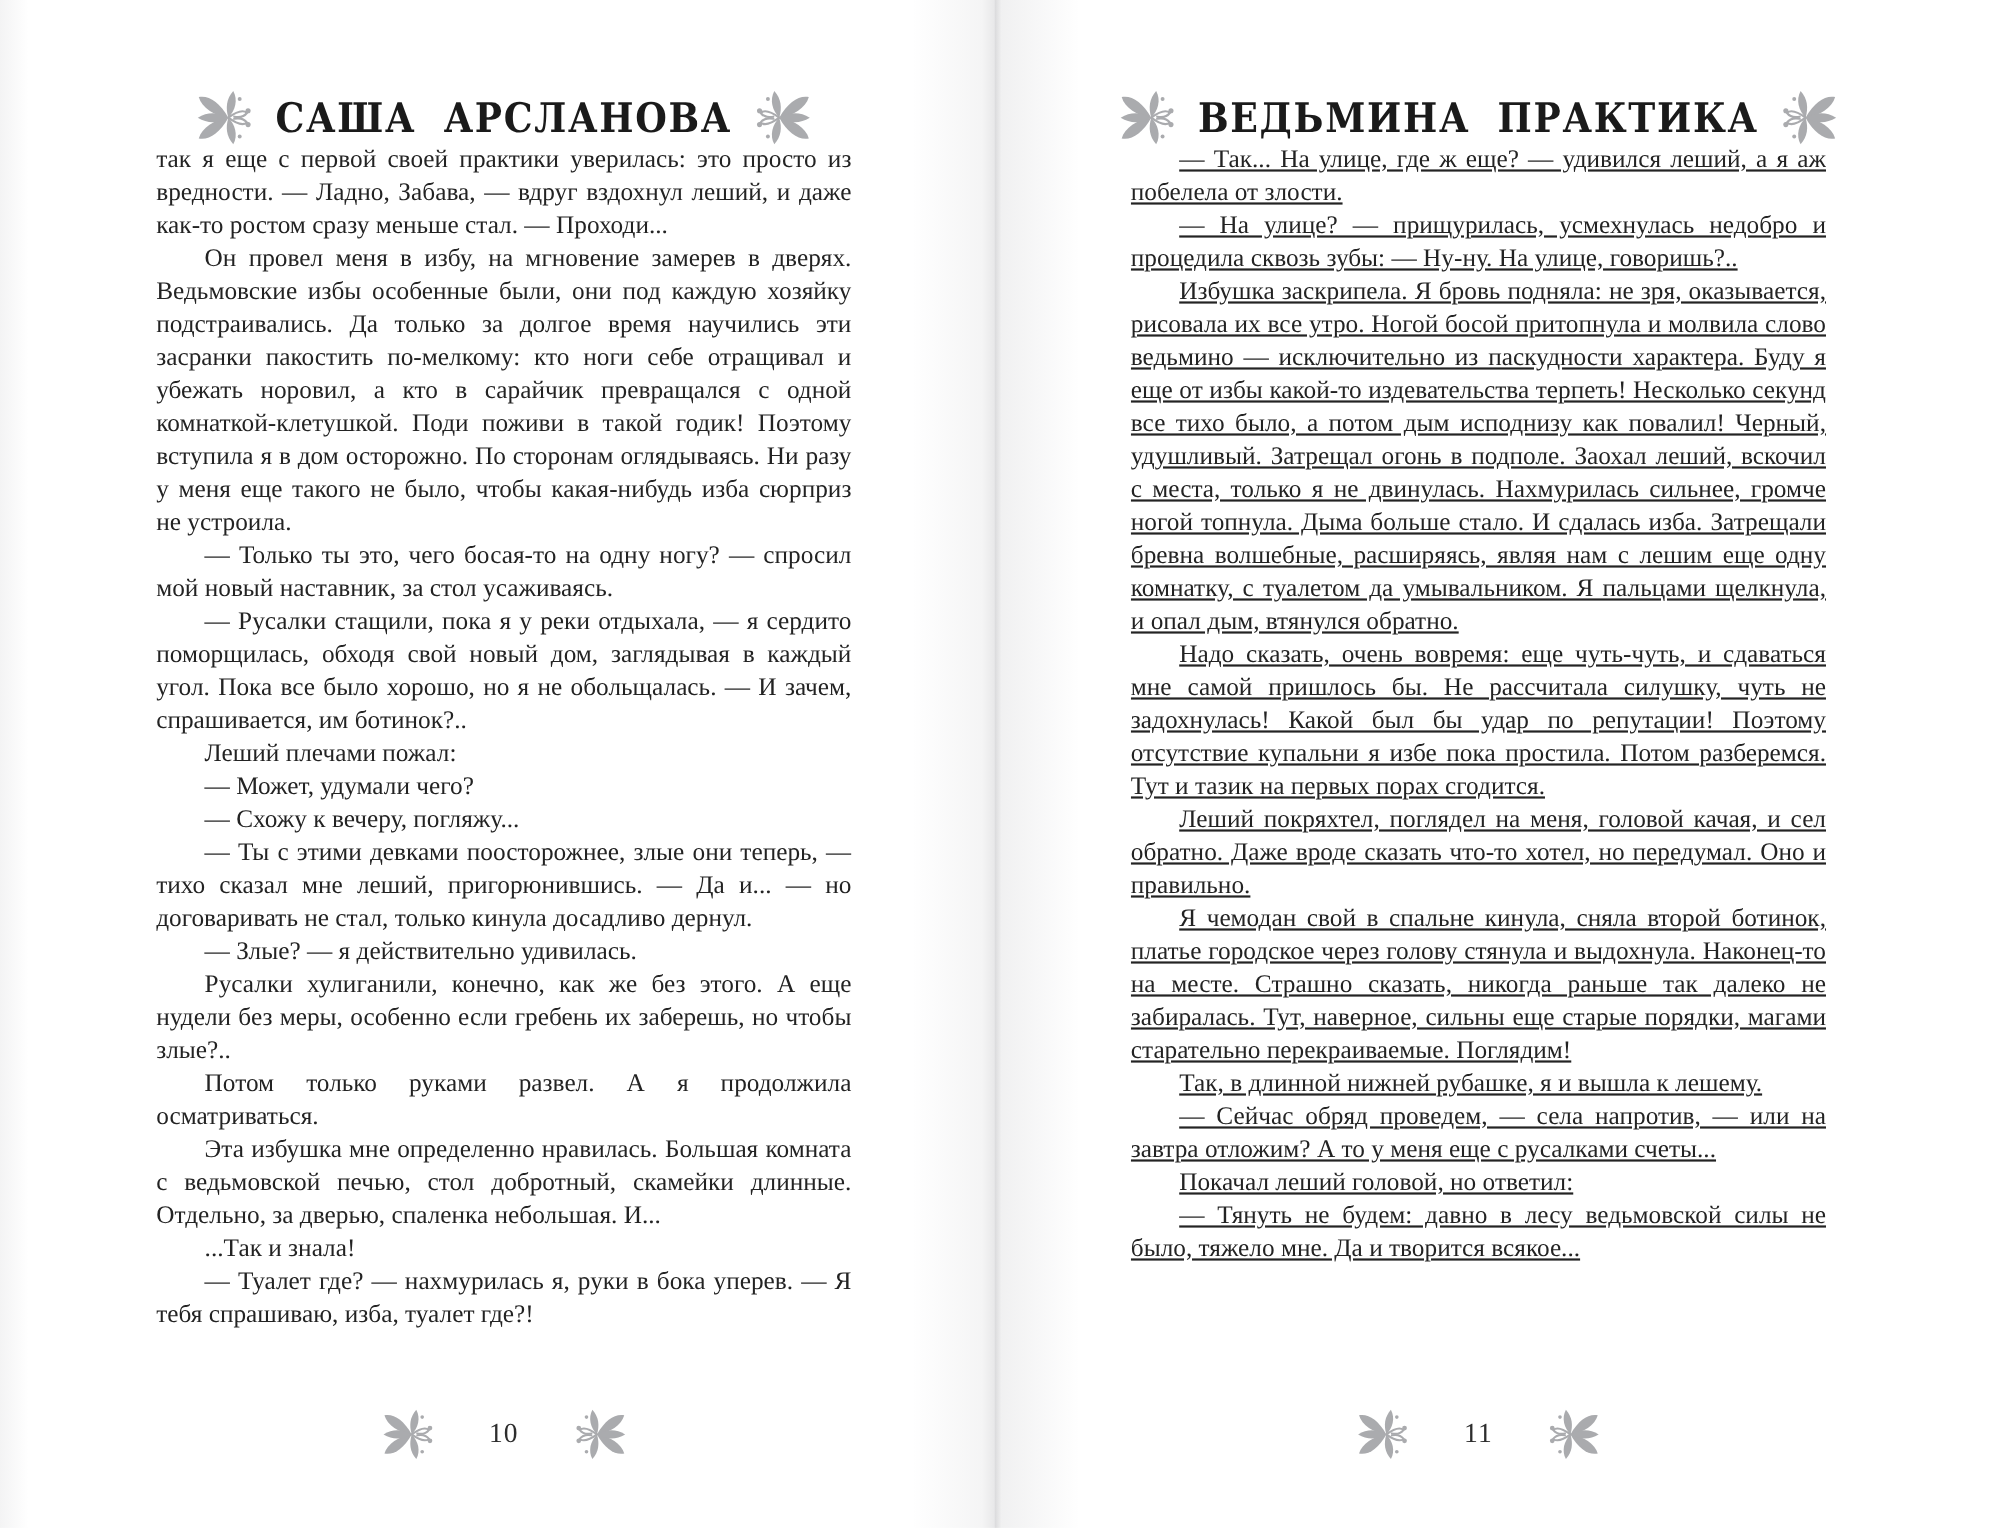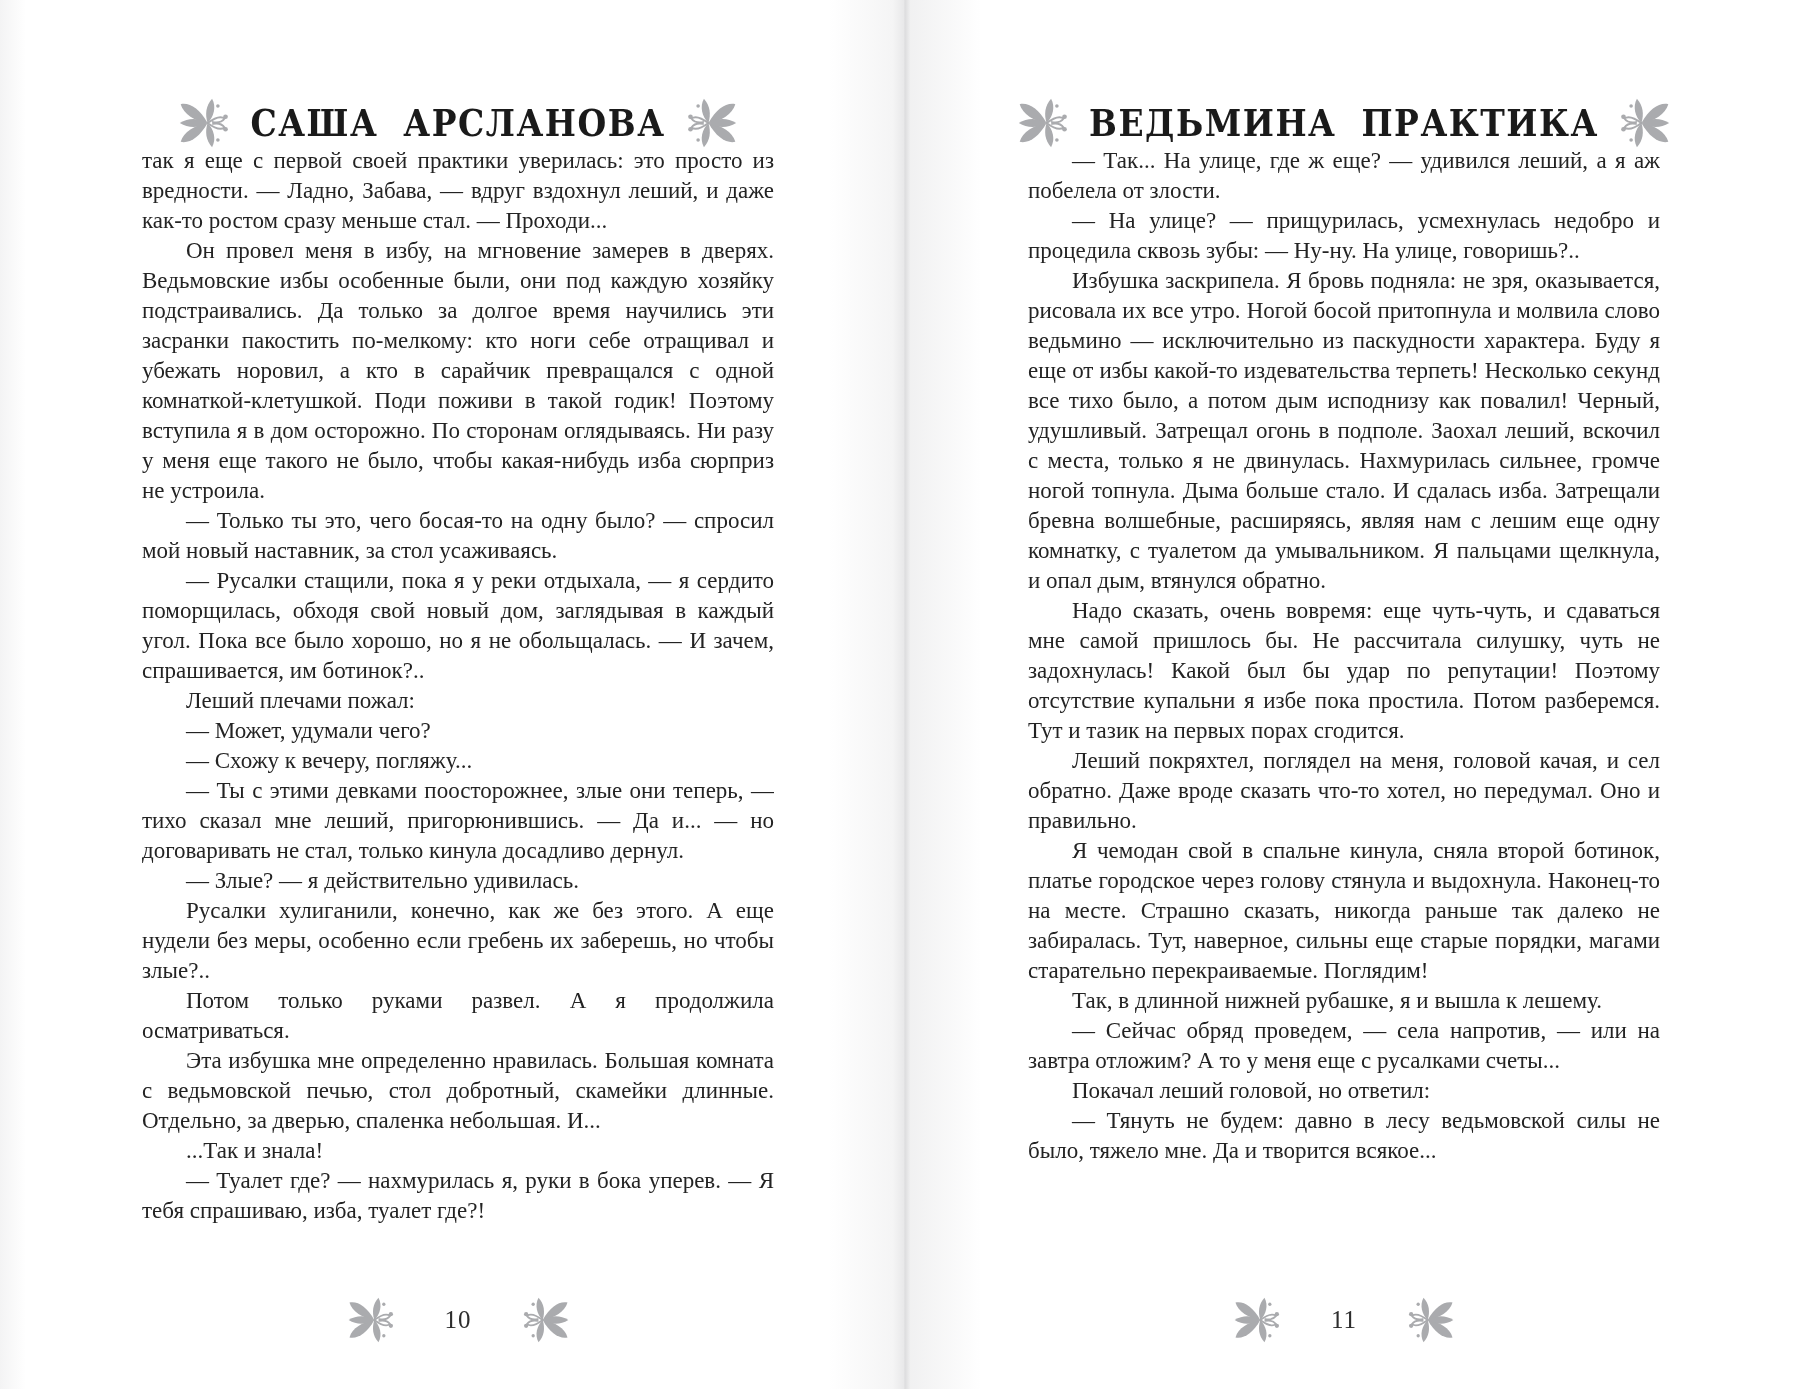--- a/index.html
+++ b/index.html
@@ -10,21 +10,21 @@
     --page-bg:#ffffff;
   }
   *{box-sizing:border-box;}
   html,body{margin:0;padding:0;}
   body{
     width:1810px;height:1389px;position:relative;overflow:hidden;
     background:var(--page-bg);
     font-family:"Liberation Serif", serif;
   }
   .spread{position:absolute;inset:0;}
-  .page{position:absolute;top:16px;width:905px;height:1239px;background:var(--page-bg);}
+  .page{position:absolute;top:0;width:905px;height:1239px;background:var(--page-bg);}
   .page.left{left:0;}
   .page.right{left:905px;}
 
   .page-header{
     position:absolute;top:80px;height:54px;
     display:flex;align-items:center;justify-content:center;gap:20px;
     width:632px;
   }
   .left .page-header{left:142px;}
   .right .page-header{left:123px;}
@@ -41,21 +41,21 @@
   }
 
   .page-text{
     position:absolute;top:130px;height:1146px;overflow:hidden;
     width:632px;
     font-size:23px;line-height:30px;color:var(--text);
     text-align:justify;
     hyphens:auto;-webkit-hyphens:auto;
   }
   .left .page-text{left:142px;}
-  .right .page-text{left:123px;}
+  .right .page-text{left:123px;text-decoration:underline;}
   .page-text p{margin:0;text-indent:44px;}
   .page-text p.no-indent{text-indent:0;}
 
   .page-footer{
     position:absolute;top:1276px;height:56px;
     display:flex;align-items:center;justify-content:center;gap:50px;
     width:632px;
   }
   .left .page-footer{left:142px;}
   .right .page-footer{left:123px;}
@@ -118,21 +118,21 @@
       <span class="orn flip">
         <svg class="orn-svg" viewBox="0 0 58 60">
             <use href="#fleuron"></use>
           </svg>
       </span>
     </header>
 
     <div class="page-text" id="left-text">
         <p class="no-indent">так я еще с первой своей практики уверилась: это просто из вредности. — Ладно, Забава, — вдруг вздохнул леший, и даже как-то ростом сразу меньше стал. — Проходи...</p>
         <p>Он провел меня в избу, на мгновение замерев в дверях. Ведьмовские избы особенные были, они под каждую хозяйку подстраивались. Да только за долгое время научились эти засранки пакостить по-мелкому: кто ноги себе отращивал и убежать норовил, а кто в сарайчик превращался с одной комнаткой-клетушкой. Поди поживи в такой годик! Поэтому вступила я в дом осторожно. По сторонам оглядываясь. Ни разу у меня еще такого не было, чтобы какая-нибудь изба сюрприз не устроила.</p>
-        <p>— Только ты это, чего босая-то на одну было? — спросил мой новый наставник, за стол усаживаясь.</p>
+        <p>— Только ты это, чего босая-то на одну ногу? — спросил мой новый наставник, за стол усаживаясь.</p>
         <p>— Русалки стащили, пока я у реки отдыхала, — я сердито поморщилась, обходя свой новый дом, заглядывая в каждый угол. Пока все было хорошо, но я не обольщалась. — И зачем, спрашивается, им ботинок?..</p>
         <p>Леший плечами пожал:</p>
         <p>— Может, удумали чего?</p>
         <p>— Схожу к вечеру, погляжу...</p>
         <p>— Ты с этими девками поосторожнее, злые они теперь, — тихо сказал мне леший, пригорюнившись. — Да и... — но договаривать не стал, только кинула досадливо дернул.</p>
         <p>— Злые? — я действительно удивилась.</p>
         <p>Русалки хулиганили, конечно, как же без этого. А еще нудели без меры, особенно если гребень их заберешь, но чтобы злые?..</p>
         <p>Потом только руками развел. А я продолжила осматриваться.</p>
         <p>Эта избушка мне определенно нравилась. Большая комната с ведьмовской печью, стол добротный, скамейки длинные. Отдельно, за дверью, спаленка небольшая. И...</p>
         <p>...Так и знала!</p>

